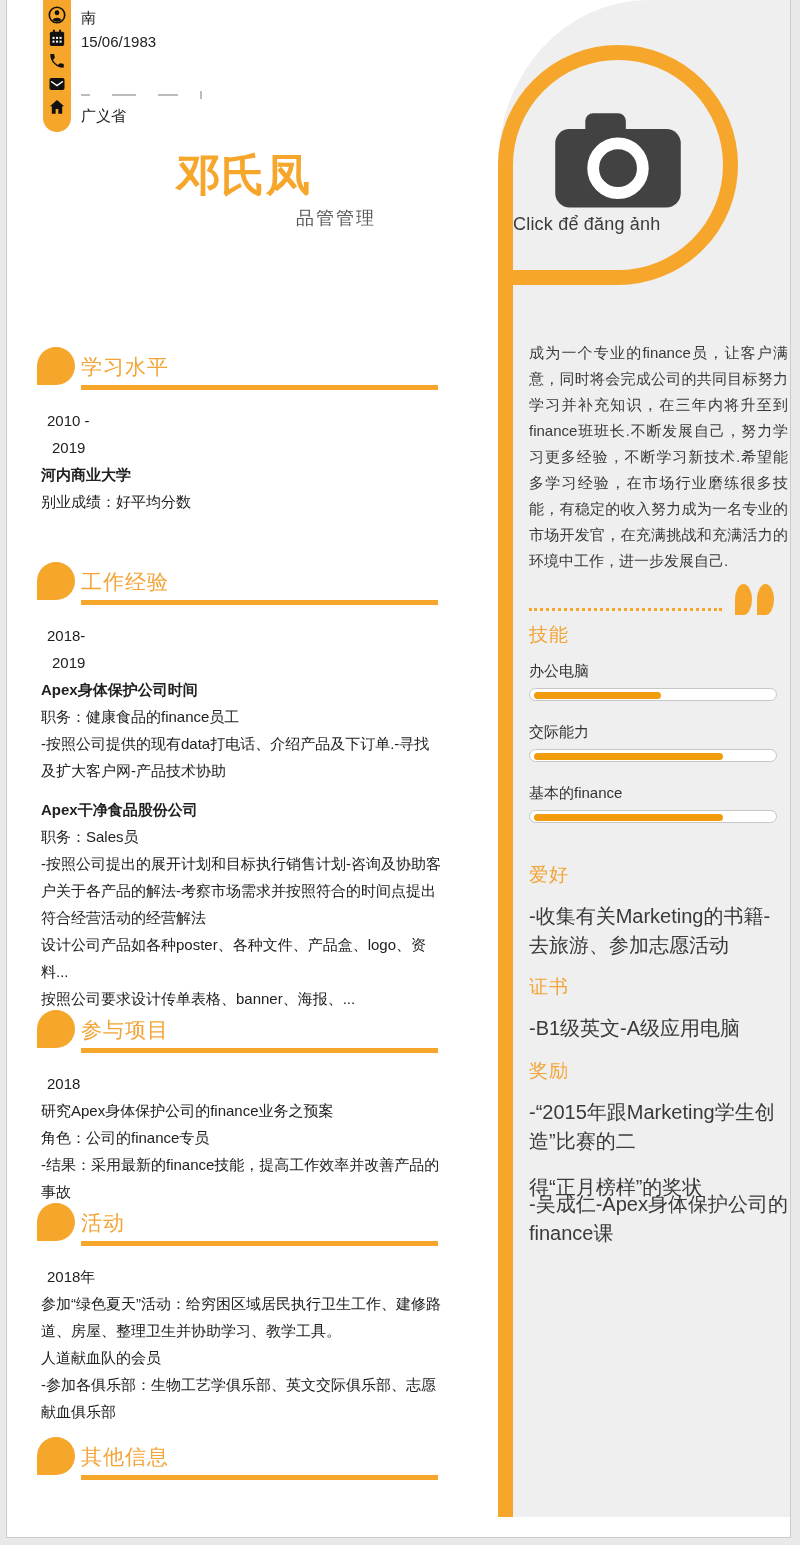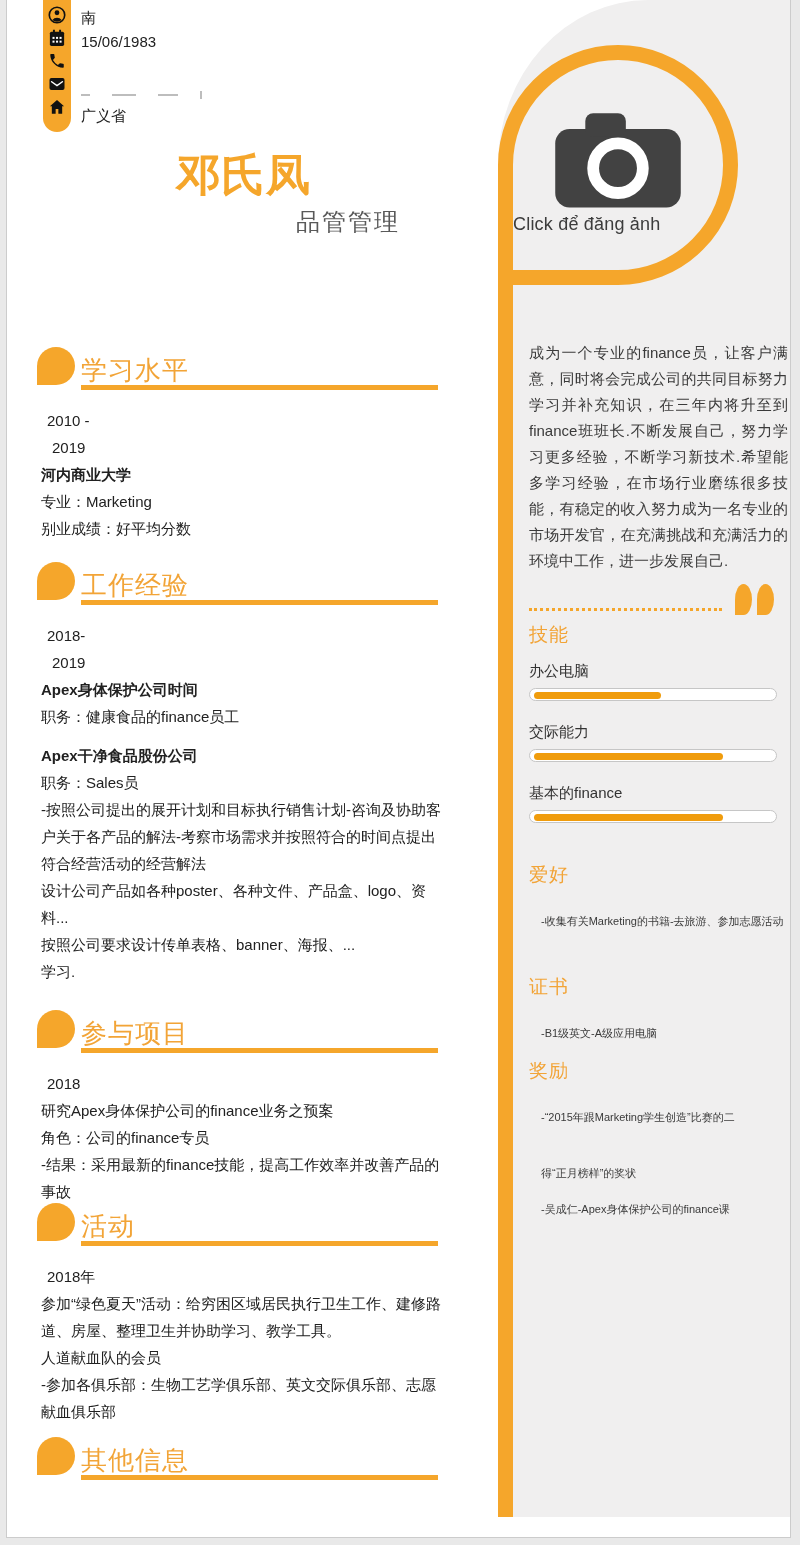--- a/index.html
+++ b/index.html
@@ -51,44 +51,44 @@
     border-radius:0 0 14px 14px;
     display:flex;flex-direction:column;align-items:center;
     padding-top:6px;gap:5px;
   }
   .capsule .cic{width:18px;height:18px;display:block;}
   .contact-values{position:absolute;left:74px;top:0;width:320px;font-size:15px;color:var(--ink);}
   .cv-row{position:absolute;left:0;height:20px;line-height:20px;white-space:nowrap;}
   .redact{display:inline-block;width:12px;height:2px;background:#BDBDBD;margin-right:22px;vertical-align:middle;}
   
   .name{position:absolute;left:169px;top:146px;font-size:44px;font-weight:bold;color:var(--accent);letter-spacing:1px;}
-  .job-title{position:absolute;left:289px;top:206px;font-size:24px;color:#595959;letter-spacing:2px;}
+  .job-title{position:absolute;left:289px;top:206px;font-size:18px;color:#595959;letter-spacing:2px;}
   
   .section{position:absolute;left:30px;width:405px;}
   .sec-head{position:relative;height:44px;}
   .blob{position:absolute;left:0;top:0;width:38px;height:38px;background:var(--accent);border-radius:50% 50% 50% 0;}
-  .sec-title{position:absolute;left:44px;top:6px;font-size:26px;color:#F2A437;letter-spacing:1px;}
+  .sec-title{position:absolute;left:44px;top:6px;font-size:21px;color:#F2A437;letter-spacing:1px;}
   .sec-underline{position:absolute;left:44px;top:38px;width:357px;height:5px;background:var(--accent);}
   .sec-body{margin-top:16px;padding-left:4px;font-size:15px;line-height:27px;color:var(--ink);}
   .period{padding-left:6px;}
   .period .p2{padding-left:5px;}
   .bold{font-weight:bold;}
   .jobgap{height:12px;}
   
   .side{position:absolute;left:522px;width:259px;color:var(--ink-soft);}
   .objective{font-size:15px;line-height:26px;text-align:justify;}
   .divider-row{position:absolute;left:522px;top:582px;width:259px;height:40px;}
   .dots{position:absolute;left:0;top:26px;width:193px;border-bottom:3px dotted var(--accent);}
   .quote{position:absolute;right:14px;top:2px;display:flex;gap:5px;}
   .quote i{display:block;width:17px;height:31px;background:var(--accent);border-radius:50% 50% 50% 0;}
   .side-title{font-size:19px;color:#F2A437;letter-spacing:1px;margin-bottom:14px;}
   .skill-label{font-size:15px;color:#333;margin-bottom:7px;}
   .skill-track{width:248px;height:13px;background:#fff;border:1px solid #C6C6C6;border-radius:7px;margin-bottom:22px;position:relative;}
   .skill-fill{position:absolute;left:4px;top:3px;height:7px;background:var(--accent-deep);border-radius:4px;}
-  .side-text{font-size:11px;line-height:39px;margin-left:12px;}
+  .side-text{font-size:20px;line-height:29px;}
   .award-gap{height:17px;}
 </style>
 </head>
 <body>
 
 <div class="page">
 
   <div class="panel"></div>
   <div class="accent-bar"></div>
 
@@ -146,38 +146,38 @@
       <span class="blob"></span>
       <span class="sec-title">学习水平</span>
       <div class="sec-underline"></div>
     </div>
     <div class="sec-body">
       <div class="period">
         <div>2010 -</div>
         <div class="p2">2019</div>
       </div>
       <div class="bold">河内商业大学</div>
-      <div>专业：Marketing</div>
       <div>别业成绩：好平均分数</div>
     </div>
   </div>
 
   <div class="section" style="top:562px">
     <div class="sec-head">
       <span class="blob"></span>
       <span class="sec-title">工作经验</span>
       <div class="sec-underline"></div>
     </div>
     <div class="sec-body">
       <div class="period">
         <div>2018-</div>
         <div class="p2">2019</div>
       </div>
       <div class="bold">Apex身体保护公司时间</div>
       <div>职务：健康食品的finance员工</div>
+      <div>-按照公司提供的现有data打电话、介绍产品及下订单.-寻找及扩大客户网-产品技术协助</div>
       <div class="jobgap"></div>
       <div class="bold">Apex干净食品股份公司</div>
       <div>职务：Sales员</div>
       <div>-按照公司提出的展开计划和目标执行销售计划-咨询及协助客户关于各产品的解法-考察市场需求并按照符合的时间点提出符合经营活动的经营解法</div>
       <div>设计公司产品如各种poster、各种文件、产品盒、logo、资料...</div>
       <div>按照公司要求设计传单表格、banner、海报、...</div>
       <div>学习.</div>
     </div>
   </div>
 

